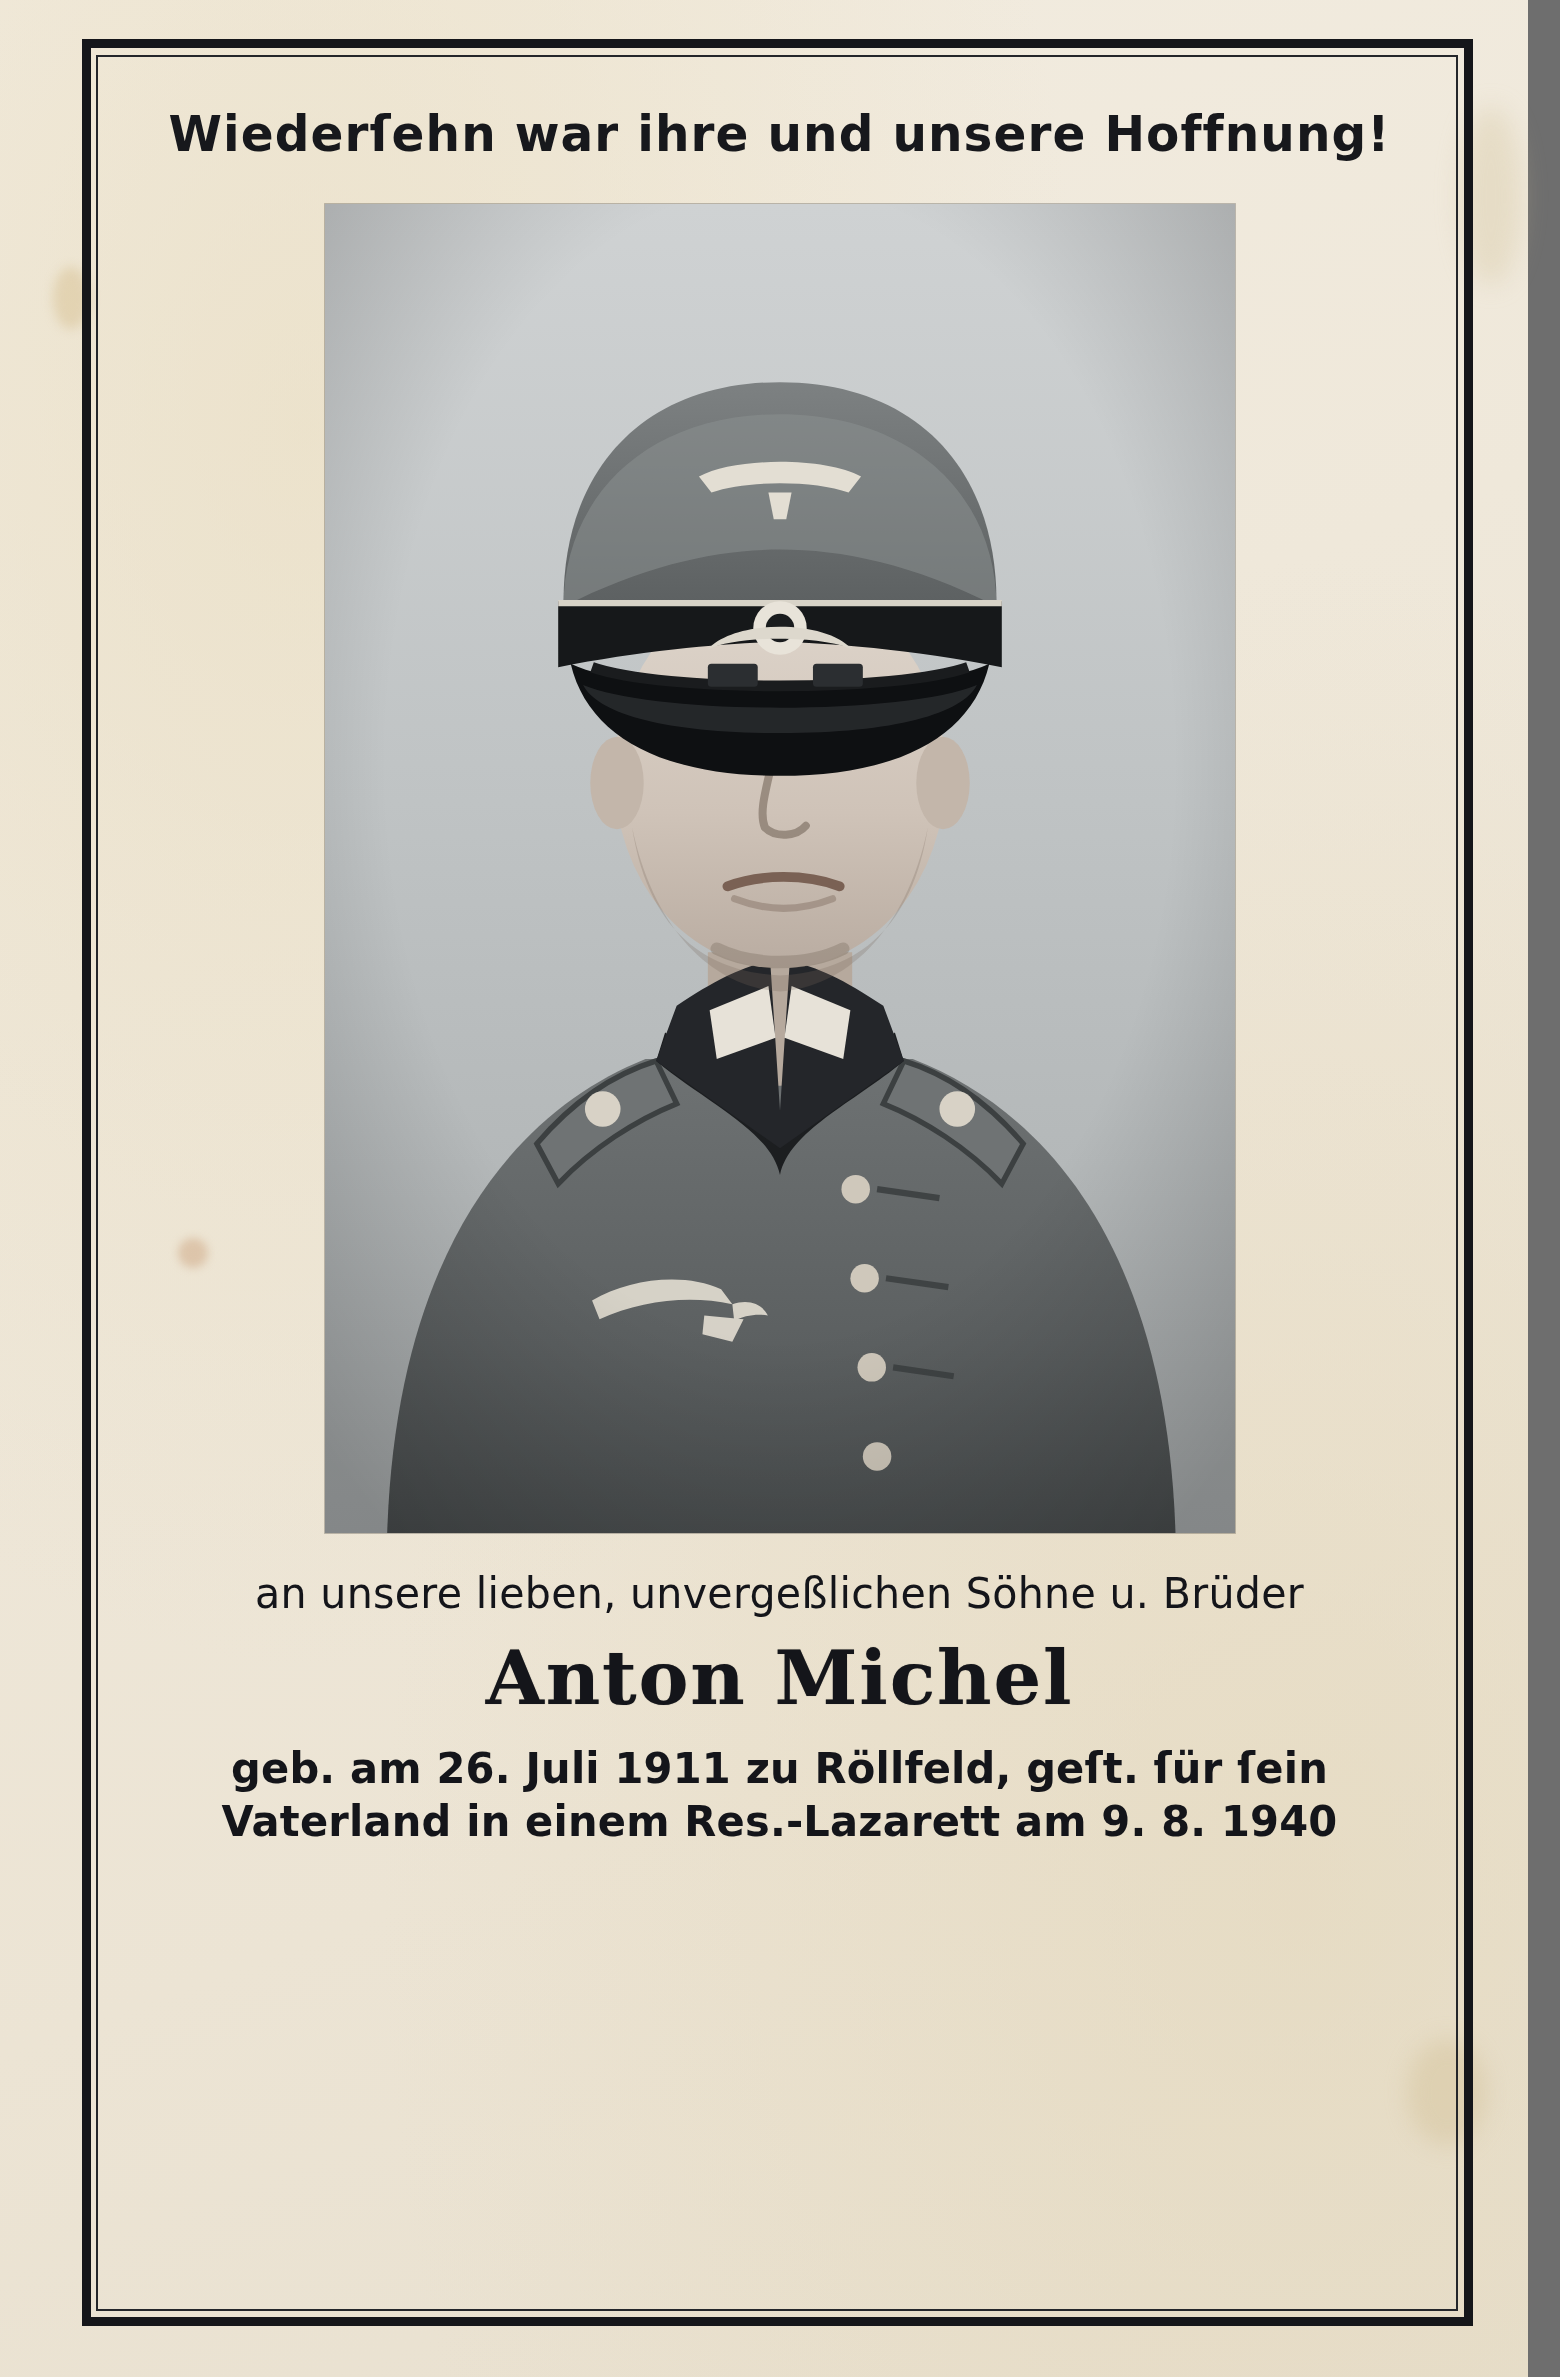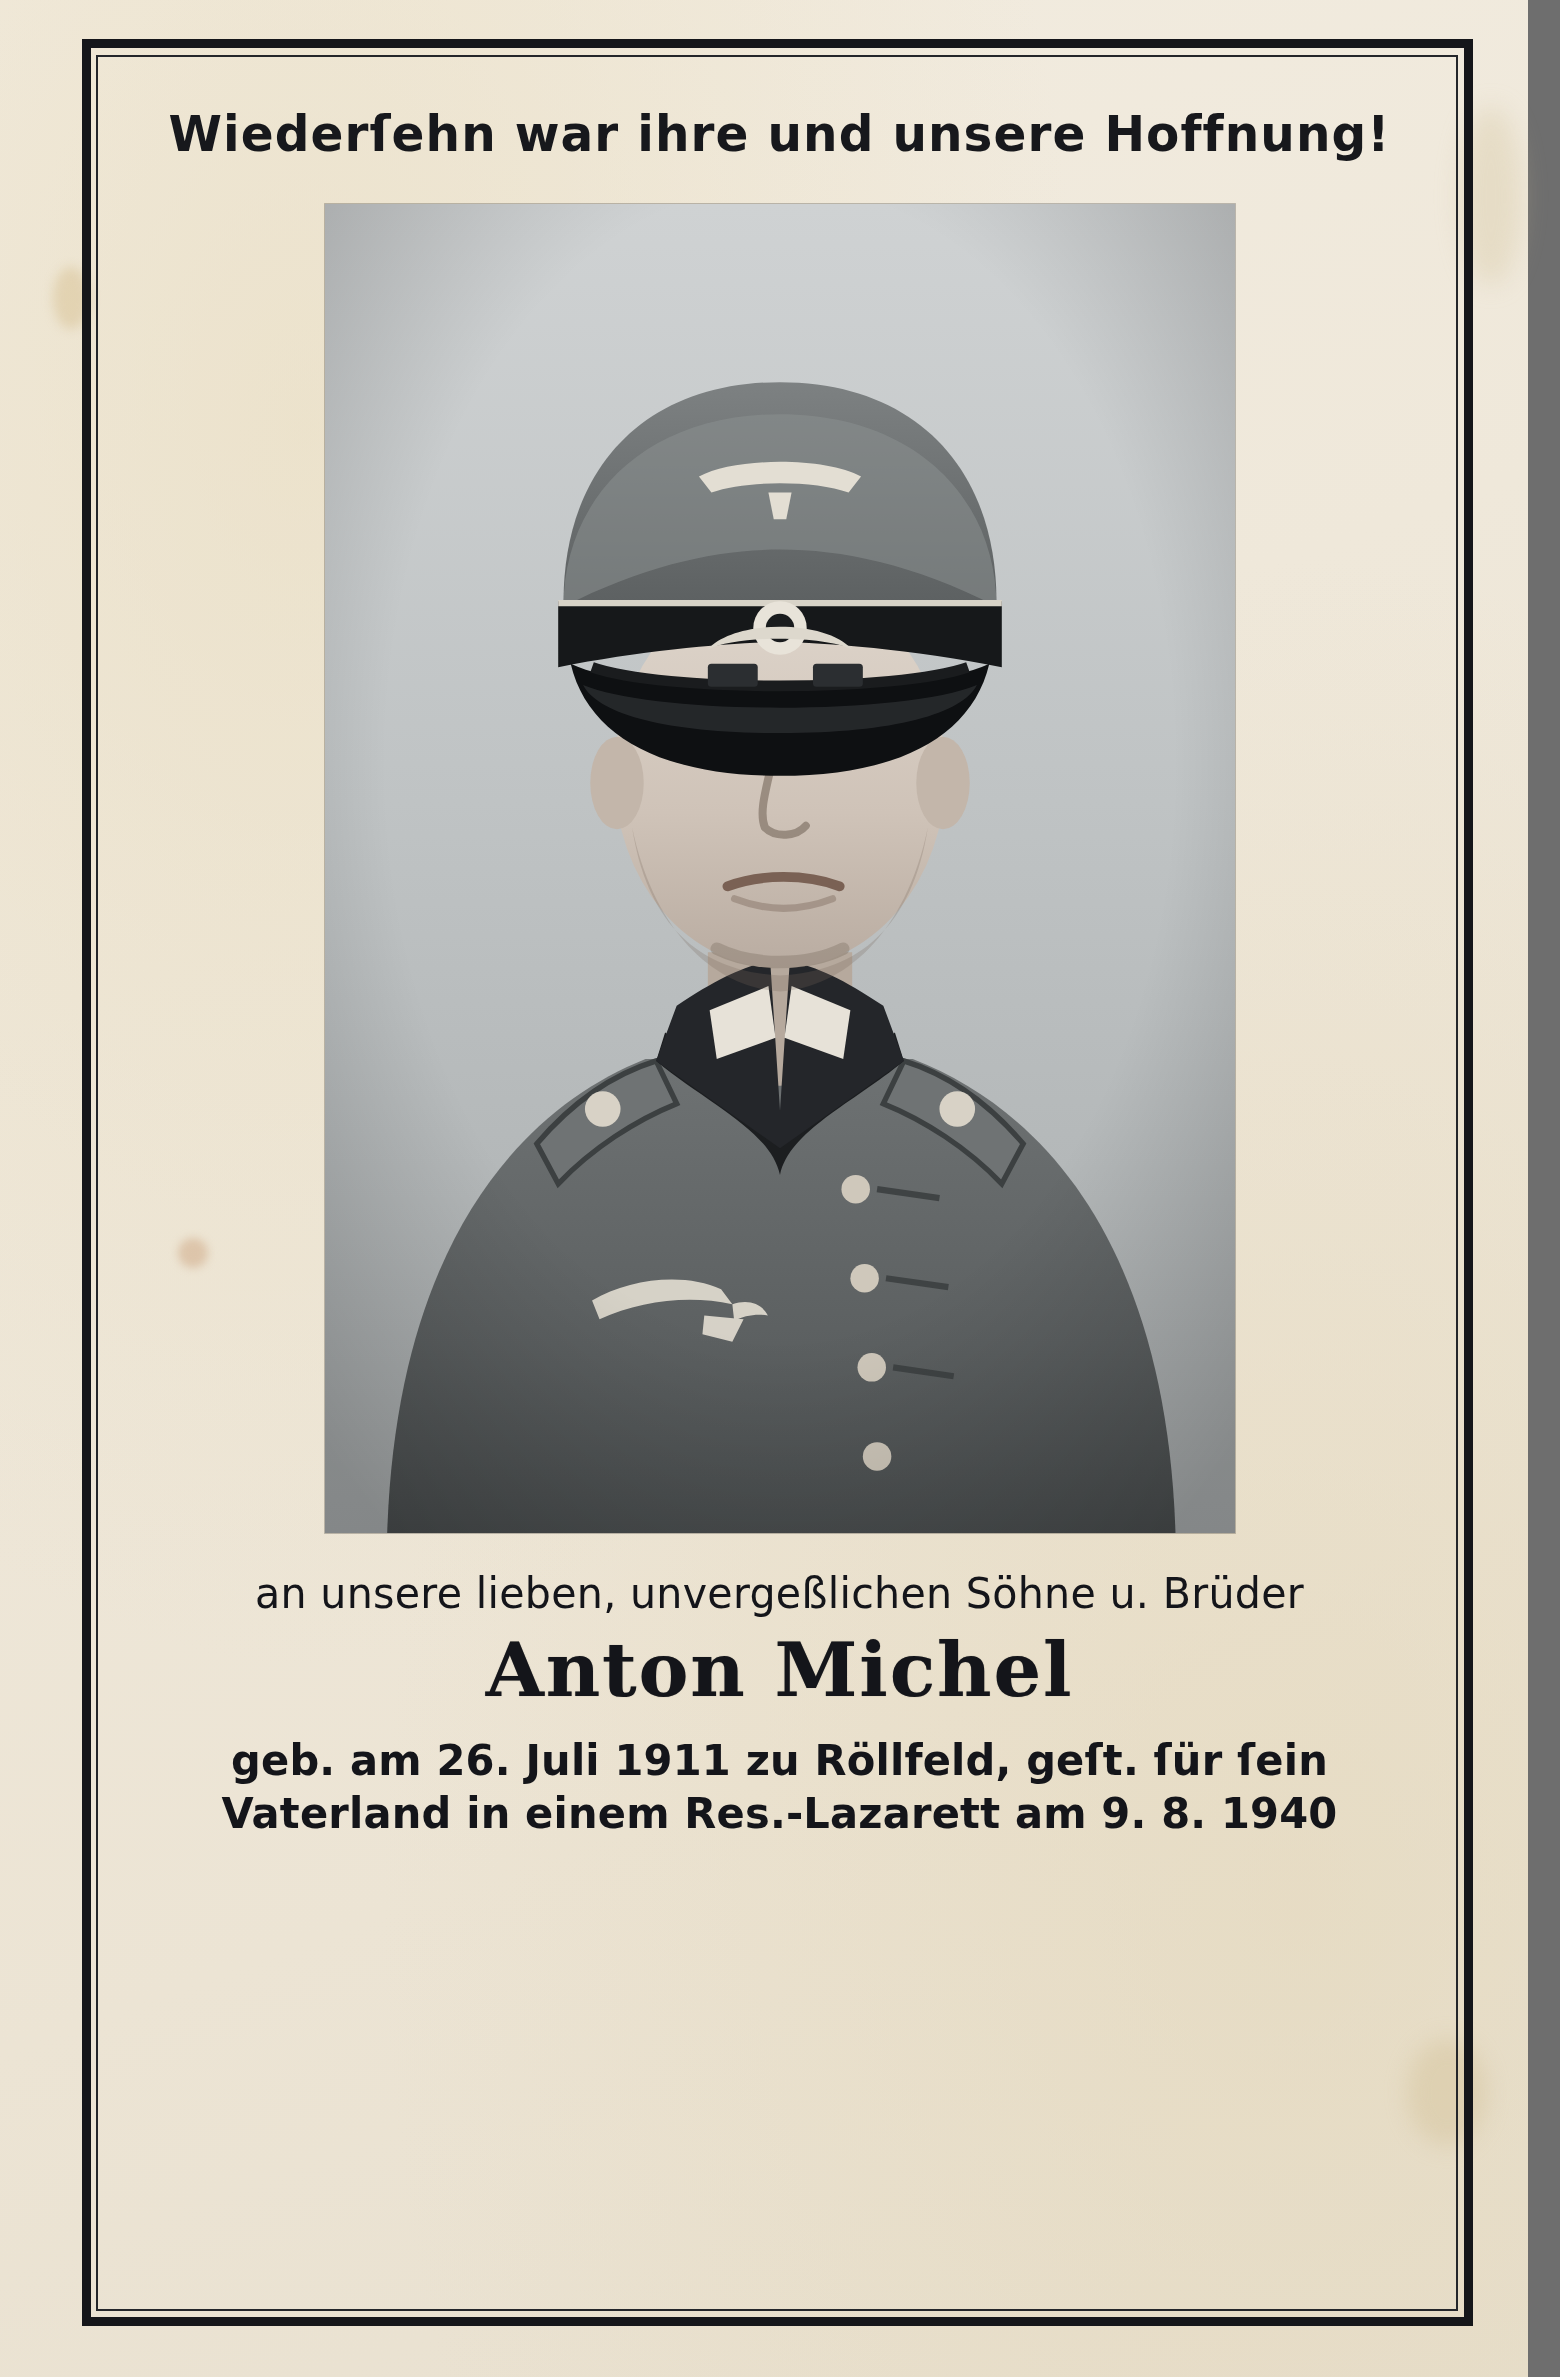--- a/index.html
+++ b/index.html
@@ -107,21 +107,21 @@
     letter-spacing: 0.3px;
     margin-top: 5.3px;
     transform: scaleX(0.98);
   }
 
   .line-name {
     font-family: "DejaVu Serif", serif;
     font-weight: 700;
     font-size: 75px;
     letter-spacing: 1.8px;
-    margin-top: 8px;
+    margin-top: 16px;
     text-shadow: 0 0 0.9px rgba(0,0,0,0.4);
   }
 
   .line-rank {
     font-family: "DejaVu Sans", sans-serif;
     font-size: 46px;
     font-weight: 700;
     margin-top: 7.1px;
     letter-spacing: 0.4px;
   }

